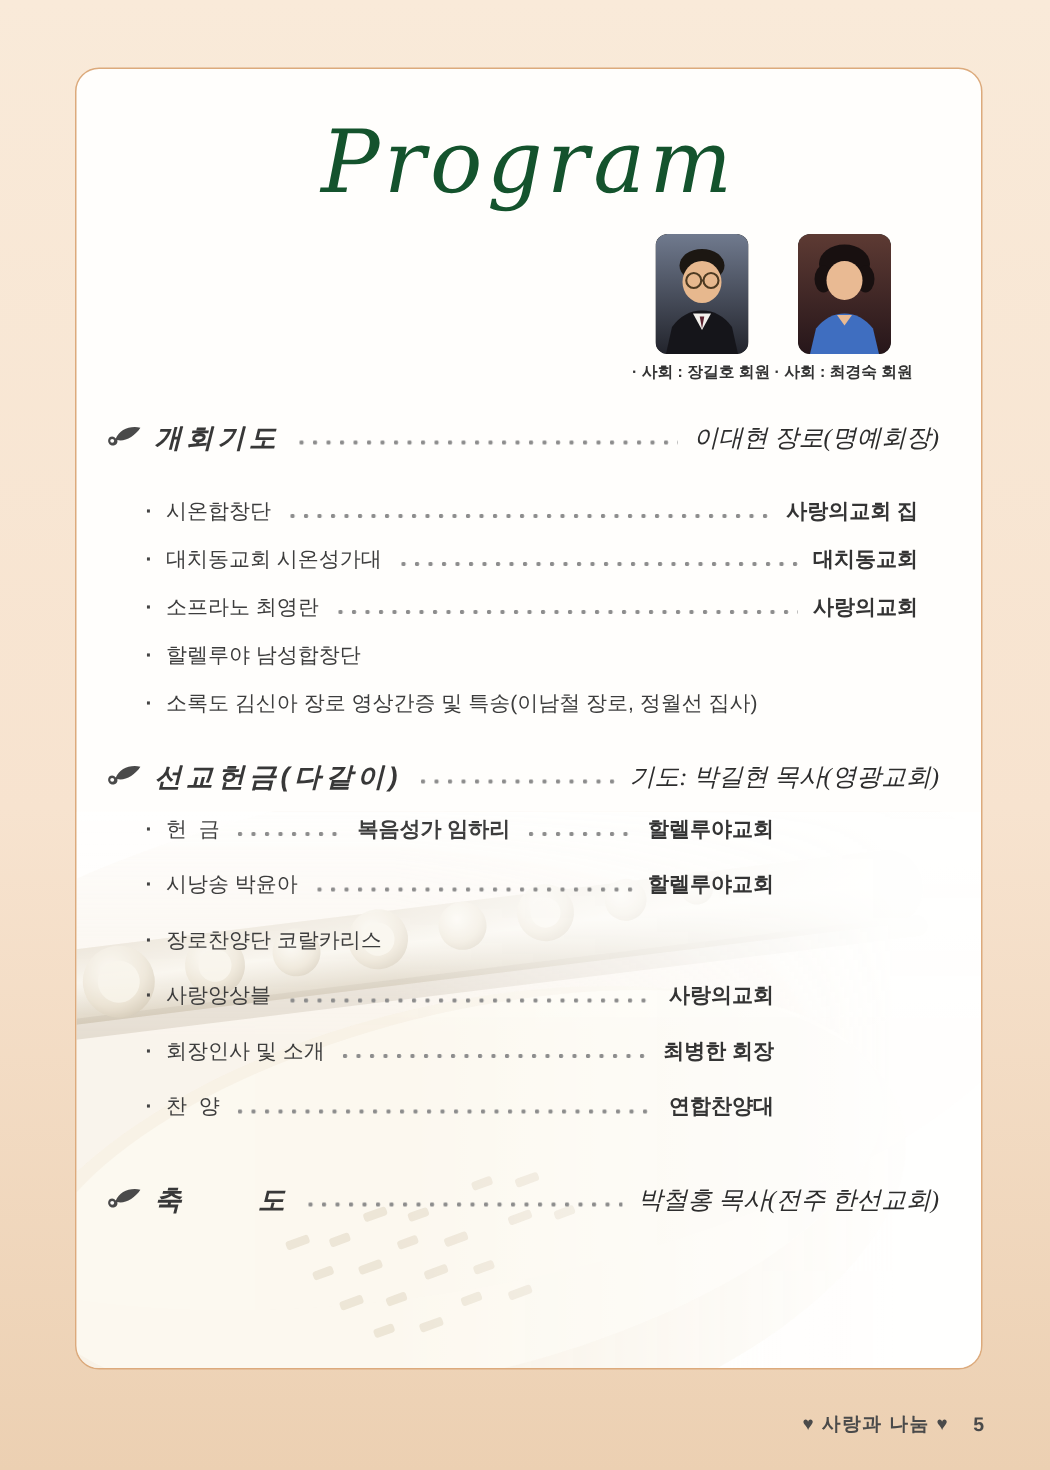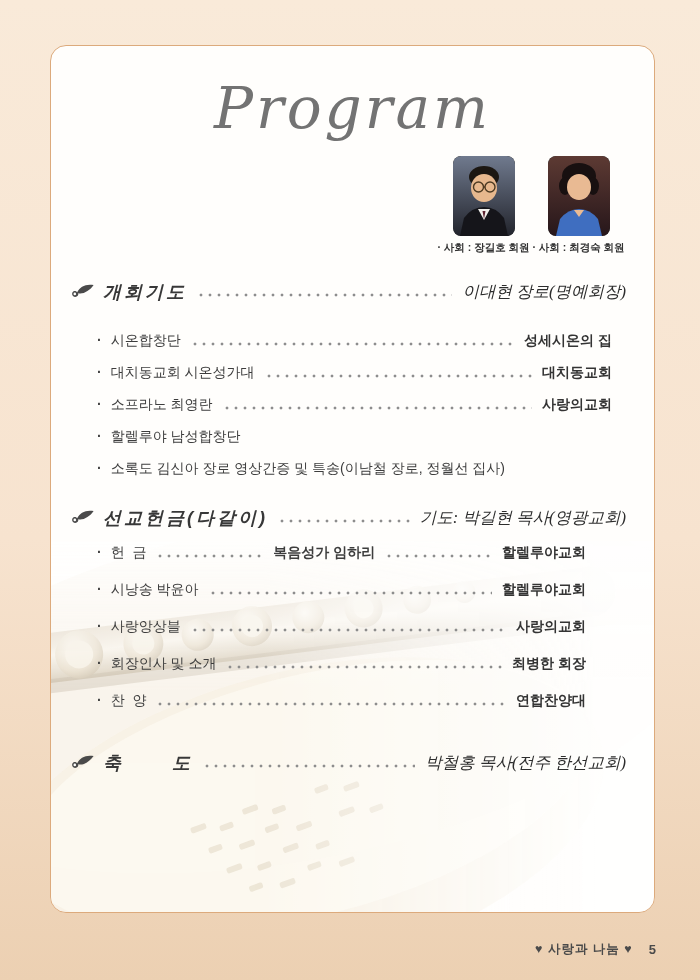--- a/index.html
+++ b/index.html
@@ -10,38 +10,38 @@
   }
   .panel{
     position:absolute;left:50px;top:45px;width:605px;height:868px;
     background:#fffefc;border:1.5px solid #dcaa7c;border-radius:16px;
     box-sizing:border-box;overflow:hidden;
   }
   .title{
     position:absolute;top:22px;left:0;width:100%;text-align:center;
     font-family:"DejaVu Serif","Liberation Serif",serif;
     font-style:italic;font-size:58px;line-height:80px;letter-spacing:3px;
-    color:#737373;z-index:2;
+    color:#14532d;z-index:2;
   }
   
   .watermark{position:absolute;left:0;top:495px;width:605px;height:373px;z-index:1;pointer-events:none;}
   
-  .photos{position:absolute;top:110px;right:28px;display:flex;z-index:2;}
+  .photos{position:absolute;top:110px;right:44px;display:flex;z-index:2;}
   .figure{width:95px;display:flex;flex-direction:column;align-items:center;}
   .photo{width:62px;height:80px;border-radius:8px;overflow:hidden;box-shadow:0 0 0 1px #2a2a2a inset;}
   .photo svg{display:block;}
   .caption{margin-top:5px;font-size:10.5px;font-weight:bold;color:#333;white-space:nowrap;}
   
   .content{position:absolute;left:20px;right:28px;top:233px;z-index:2;}
   .h-row{display:flex;align-items:center;height:26px;font-style:italic;}
   .h-label{font-size:18px;font-weight:bold;color:#383838;letter-spacing:3px;white-space:pre;}
   .h-value{font-family:"Liberation Serif","DejaVu Serif",serif;font-size:16.5px;color:#2d2d2d;white-space:nowrap;}
   .orn{width:24px;height:16px;margin-right:8px;flex:0 0 auto;}
   .i-row{display:flex;align-items:center;height:22px;margin-left:26px;margin-right:14px;}
-  .i-row.narrow{margin-right:40px;}
+  .i-row.narrow{margin-right:110px;}
   .i-label{font-size:14px;font-weight:400;color:#3d3d3d;white-space:pre;}
   .i-label::before{content:"\00B7";font-weight:bold;margin-right:9px;color:#444;}
   .i-mid{font-size:14px;font-weight:600;color:#3d3d3d;white-space:nowrap;}
   .i-value{font-size:14px;font-weight:bold;color:#343434;white-space:nowrap;}
   .dots{flex:1 1 auto;height:4px;margin:6px 10px 0 12px;
     background-image:radial-gradient(circle at 2px 2px,#8d8d8d 1.25px,rgba(0,0,0,0) 1.7px);
     background-size:9px 4px;background-repeat:repeat-x;}
   .m-t25{margin-top:25px}.m-t10{margin-top:10px}.m-t51{margin-top:25px}
   .m-t11{margin-top:11px}.m-t15{margin-top:15px}.m-t38{margin-top:38px}
   
@@ -178,21 +178,21 @@
         <path d="M22.6,1.1 C15,-0.4 8.6,2.8 6.2,8.3 C5.2,6.9 3.5,6.5 2.3,7.4 C0.8,8.5 0.7,10.8 2,12.1 C3.4,13.5 5.8,13.2 6.9,11.6 C7.3,11 7.4,10.1 7.2,9.3 C11.8,10.8 18.9,6.8 22.6,1.1 Z" fill="#4a4a4a"></path>
         <circle cx="3.8" cy="9.9" r="1.3" fill="#fffefc"></circle>
       </svg>
       <span class="h-label">개회기도</span>
       <span class="dots"></span>
       <span class="h-value">이대현 장로(명예회장)</span>
     </div>
     <div class="i-row m-t25">
       <span class="i-label">시온합창단</span>
       <span class="dots"></span>
-      <span class="i-value">성세시온의 집</span>
+      <span class="i-value">사랑의교회 집</span>
     </div>
     <div class="i-row m-t10">
       <span class="i-label">대치동교회 시온성가대</span>
       <span class="dots"></span>
       <span class="i-value">대치동교회</span>
     </div>
     <div class="i-row m-t10">
       <span class="i-label">소프라노 최영란</span>
       <span class="dots"></span>
       <span class="i-value">사랑의교회</span>
@@ -219,20 +219,23 @@
       <span class="i-mid">복음성가 임하리</span>
       <span class="dots"></span>
       <span class="i-value">할렐루야교회</span>
     </div>
     <div class="i-row narrow m-t15">
       <span class="i-label">시낭송 박윤아</span>
       <span class="dots"></span>
       <span class="i-value">할렐루야교회</span>
     </div>
     <div class="i-row narrow m-t15">
+      <span class="i-label">장로찬양단 코랄카리스</span>
+    </div>
+    <div class="i-row narrow m-t15">
       <span class="i-label">사랑앙상블</span>
       <span class="dots"></span>
       <span class="i-value">사랑의교회</span>
     </div>
     <div class="i-row narrow m-t15">
       <span class="i-label">회장인사 및 소개</span>
       <span class="dots"></span>
       <span class="i-value">최병한 회장</span>
     </div>
     <div class="i-row narrow m-t15">

